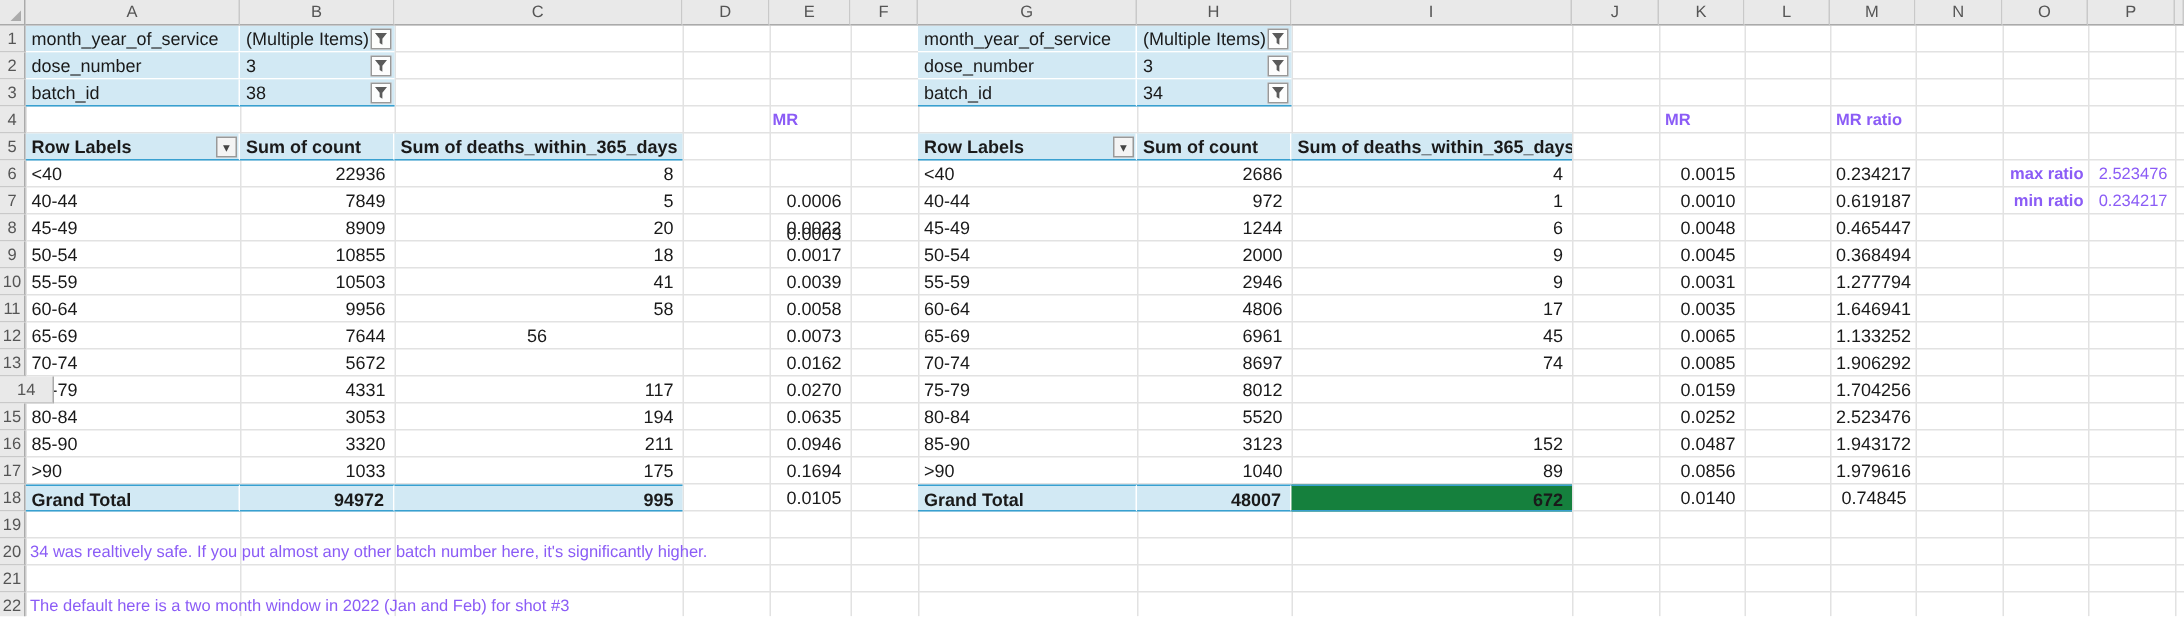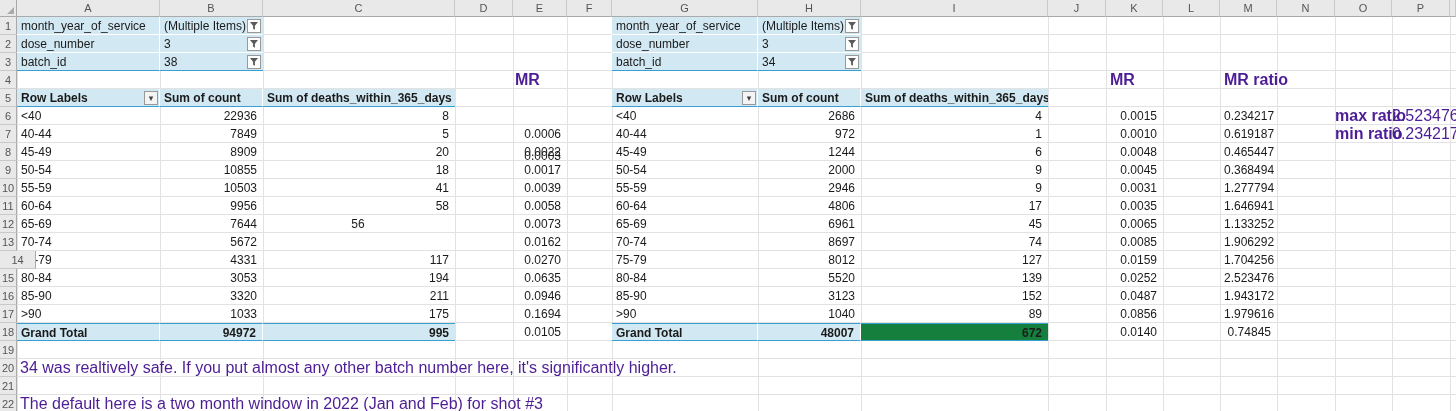--- a/index.html
+++ b/index.html
@@ -4,21 +4,21 @@
 <style>
   html,body{margin:0;padding:0;background:#fff;}
   #sheet{
     position:relative;
     width:1456px;height:411px;
     overflow:hidden;
     background:#ffffff;
     font-family:"Liberation Sans", sans-serif;
   }
   .abs{position:absolute;box-sizing:border-box;}
-  .txt{font-size:16px;line-height:18px;height:18px;white-space:nowrap;color:#4c1d95;z-index:3;}
+  .txt{font-size:11px;line-height:18px;height:18px;white-space:nowrap;color:#8b5cf6;z-index:3;}
   .bold{font-weight:bold;}
   .right{text-align:right;}
   .cell{font-size:12px;line-height:18px;height:18px;white-space:nowrap;color:#1a1a1a;overflow:hidden;}
   .gl{background:#e2e2e2;z-index:0;}
   .hdr{
     background:#e9e9e9;color:#555;font-size:11px;line-height:17px;
     text-align:center;border-right:1px solid #c9c9c9;border-bottom:1px solid #aaaaaa;z-index:2;
   }
   .rhdr{
     background:#e9e9e9;color:#555;font-size:11px;
@@ -267,26 +267,24 @@
     <div class="abs cell" style="left: 861px; top: 215px; width: 187px; height: 18px; z-index: 1; padding-left: 4px; padding-right: 6px; text-align: right;">45</div>
     <div class="abs cell" style="left: 1106px; top: 215px; width: 57px; height: 18px; z-index: 1; padding-left: 4px; padding-right: 6px; text-align: right;">0.0065</div>
     <div class="abs cell" style="left: 1220px; top: 215px; width: 57px; height: 18px; z-index: 1; padding-left: 4px; padding-right: 6px; text-align: right;">1.133252</div>
     <div class="abs cell" style="left: 612px; top: 233px; width: 146px; height: 18px; z-index: 1; padding-left: 4px; padding-right: 6px;">70-74</div>
     <div class="abs cell" style="left: 758px; top: 233px; width: 103px; height: 18px; z-index: 1; padding-left: 4px; padding-right: 6px; text-align: right;">8697</div>
     <div class="abs cell" style="left: 861px; top: 233px; width: 187px; height: 18px; z-index: 1; padding-left: 4px; padding-right: 6px; text-align: right;">74</div>
     <div class="abs cell" style="left: 1106px; top: 233px; width: 57px; height: 18px; z-index: 1; padding-left: 4px; padding-right: 6px; text-align: right;">0.0085</div>
     <div class="abs cell" style="left: 1220px; top: 233px; width: 57px; height: 18px; z-index: 1; padding-left: 4px; padding-right: 6px; text-align: right;">1.906292</div>
     <div class="abs cell" style="left: 612px; top: 251px; width: 146px; height: 18px; z-index: 1; padding-left: 4px; padding-right: 6px;">75-79</div>
     <div class="abs cell" style="left: 758px; top: 251px; width: 103px; height: 18px; z-index: 1; padding-left: 4px; padding-right: 6px; text-align: right;">8012</div>
-    <div class="abs cell" style="left: 861px; top: 251px; width: 187px; height: 18px; z-index: 1; padding-left: 4px; padding-right: 6px; text-align: right;">127</div>
     <div class="abs cell" style="left: 1106px; top: 251px; width: 57px; height: 18px; z-index: 1; padding-left: 4px; padding-right: 6px; text-align: right;">0.0159</div>
     <div class="abs cell" style="left: 1220px; top: 251px; width: 57px; height: 18px; z-index: 1; padding-left: 4px; padding-right: 6px; text-align: right;">1.704256</div>
     <div class="abs cell" style="left: 612px; top: 269px; width: 146px; height: 18px; z-index: 1; padding-left: 4px; padding-right: 6px;">80-84</div>
     <div class="abs cell" style="left: 758px; top: 269px; width: 103px; height: 18px; z-index: 1; padding-left: 4px; padding-right: 6px; text-align: right;">5520</div>
-    <div class="abs cell" style="left: 861px; top: 269px; width: 187px; height: 18px; z-index: 1; padding-left: 4px; padding-right: 6px; text-align: right;">139</div>
     <div class="abs cell" style="left: 1106px; top: 269px; width: 57px; height: 18px; z-index: 1; padding-left: 4px; padding-right: 6px; text-align: right;">0.0252</div>
     <div class="abs cell" style="left: 1220px; top: 269px; width: 57px; height: 18px; z-index: 1; padding-left: 4px; padding-right: 6px; text-align: right;">2.523476</div>
     <div class="abs cell" style="left: 612px; top: 287px; width: 146px; height: 18px; z-index: 1; padding-left: 4px; padding-right: 6px;">85-90</div>
     <div class="abs cell" style="left: 758px; top: 287px; width: 103px; height: 18px; z-index: 1; padding-left: 4px; padding-right: 6px; text-align: right;">3123</div>
     <div class="abs cell" style="left: 861px; top: 287px; width: 187px; height: 18px; z-index: 1; padding-left: 4px; padding-right: 6px; text-align: right;">152</div>
     <div class="abs cell" style="left: 1106px; top: 287px; width: 57px; height: 18px; z-index: 1; padding-left: 4px; padding-right: 6px; text-align: right;">0.0487</div>
     <div class="abs cell" style="left: 1220px; top: 287px; width: 57px; height: 18px; z-index: 1; padding-left: 4px; padding-right: 6px; text-align: right;">1.943172</div>
     <div class="abs cell" style="left: 612px; top: 305px; width: 146px; height: 18px; z-index: 1; padding-left: 4px; padding-right: 6px;">&gt;90</div>
     <div class="abs cell" style="left: 758px; top: 305px; width: 103px; height: 18px; z-index: 1; padding-left: 4px; padding-right: 6px; text-align: right;">1040</div>
     <div class="abs cell" style="left: 861px; top: 305px; width: 187px; height: 18px; z-index: 1; padding-left: 4px; padding-right: 6px; text-align: right;">89</div>

